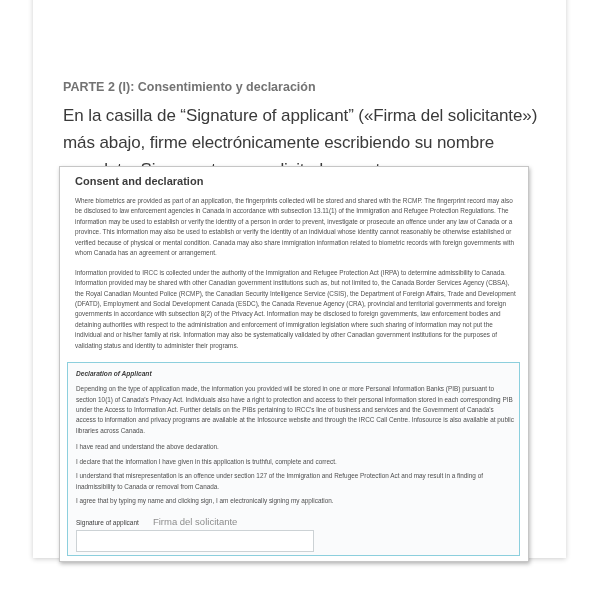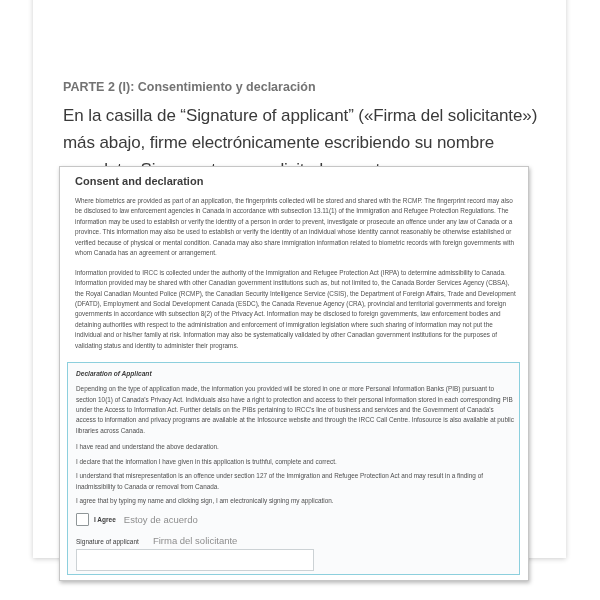--- a/index.html
+++ b/index.html
@@ -76,25 +76,20 @@
 
   <div class="declaration-box">
     <div class="decl-title">Declaration of Applicant</div>
     <p class="decl-para">Depending on the type of application made, the information you provided will be stored in one or more Personal Information Banks (PIB) pursuant to section 10(1) of Canada's Privacy Act. Individuals also have a right to protection and access to their personal information stored in each corresponding PIB under the Access to Information Act. Further details on the PIBs pertaining to IRCC's line of business and services and the Government of Canada's access to information and privacy programs are available at the Infosource website and through the IRCC Call Centre. Infosource is also available at public libraries across Canada.</p>
 
     <p class="statement">I have read and understand the above declaration.</p>
     <p class="statement">I declare that the information I have given in this application is truthful, complete and correct.</p>
     <p class="statement">I understand that misrepresentation is an offence under section 127 of the Immigration and Refugee Protection Act and may result in a finding of inadmissibility to Canada or removal from Canada.</p>
     <p class="statement">I agree that by typing my name and clicking sign, I am electronically signing my application.</p>
 
-    <div class="agree-row">
-      <div class="checkbox"></div>
-      <span class="agree-label">I Agree</span>
-      <span class="agree-translation">Estoy de acuerdo</span>
-    </div>
 
     <div class="sig-row">
       <span class="sig-label">Signature of applicant</span>
       <span class="sig-translation">Firma del solicitante</span>
     </div>
     <input class="sig-input" type="text" value="" style="">
   </div>
 </div>
 
 </body></html>

